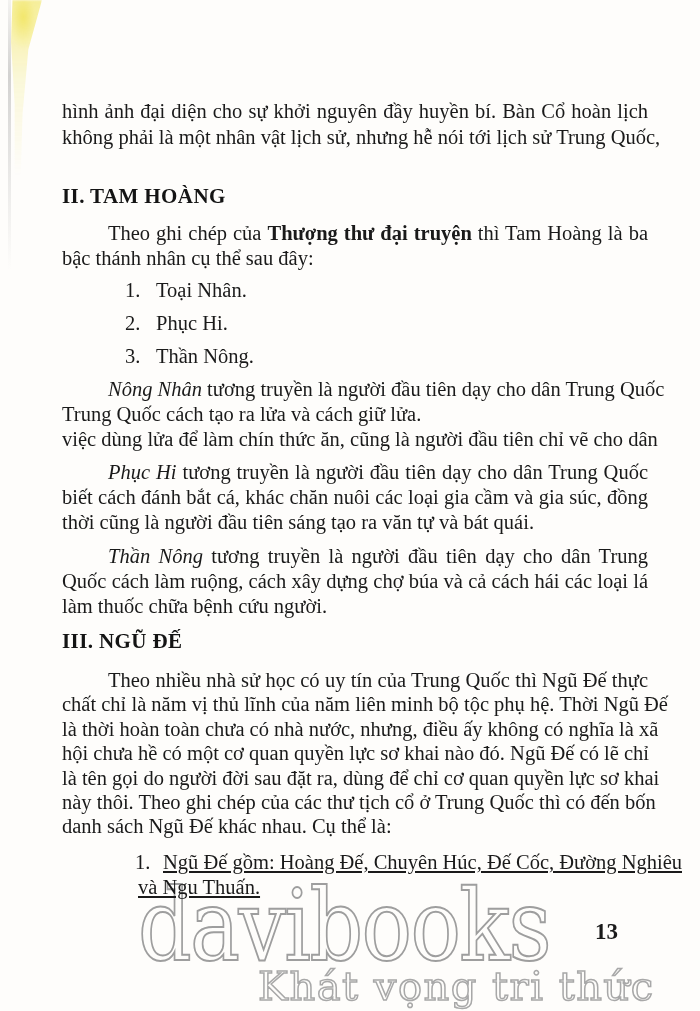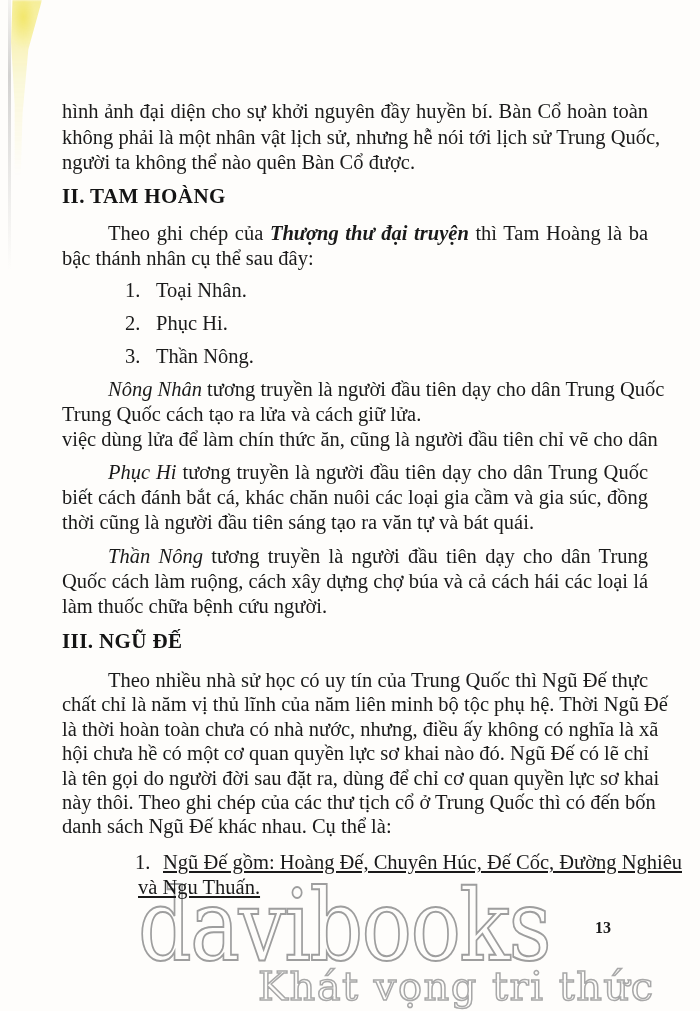--- a/index.html
+++ b/index.html
@@ -31,52 +31,51 @@
   .lh244 .line{line-height:24.4px;}
   h2{position:absolute;left:62px;margin:0;font-size:21px;font-weight:bold;
      letter-spacing:0.4px;line-height:25px;color:#141414;z-index:2;}
   .nlist{left:125px;width:420px;}
   .litem{position:relative;padding-left:31px;line-height:33px;}
   .lnum{position:absolute;left:0;}
   .l2 .l2num{position:absolute;left:73px;top:0;line-height:25px;}
   .l2 .l2lines{padding-left:76px;text-decoration:underline;}
   .l2 .line:first-child{text-indent:25px;}
   .s-i{font-style:italic;}
-  .s-bi{font-style:italic;font-weight:bold;}
+  .s-bi{font-weight:bold;}
   
   .wm-brand{
     position:absolute;left:138px;top:876px;z-index:1;
     font-family:"DejaVu Serif",serif;font-size:100px;line-height:1;
     color:transparent;-webkit-text-stroke:2px #9e9e9e;
     letter-spacing:-2px;transform:scaleX(0.84);transform-origin:left top;
     white-space:nowrap;
   }
   .wm-tagline{
     position:absolute;left:258px;top:966px;z-index:1;
     font-family:"DejaVu Serif",serif;font-size:40px;line-height:1;
     color:transparent;-webkit-text-stroke:1.5px #a8a8a8;
     letter-spacing:1.5px;white-space:nowrap;
   }
-  .pagenum{position:absolute;left:595px;top:919px;font-size:16px;font-weight:700;z-index:2;}
+  .pagenum{position:absolute;left:595px;top:919px;font-size:23px;font-weight:700;z-index:2;}
 </style>
 </head>
 <body>
 
 <div class="doc">
 
   <div class="yellow-blob"></div>
   <div class="gutter-shadow"></div>
 
   <div class="wm-brand">davibooks</div>
   <div class="wm-tagline">Khát vọng tri thức</div>
 
   <div class="b lh255" style="top:99px">
-      <div class="line"><span>hình ảnh đại diện cho sự khởi nguyên đầy huyền bí. Bàn Cổ hoàn toàn</span></div>
+      <div class="line"><span>hình ảnh đại diện cho sự khởi nguyên đầy huyền bí. Bàn Cổ hoàn lịch</span></div>
       <div class="line"><span>không phải là một nhân vật lịch sử, nhưng hễ nói tới lịch sử Trung Quốc,</span></div>
-      <div class="line last"><span>người ta không thể nào quên Bàn Cổ được.</span></div>
     </div>
 
   <h2 style="top:184px">II. TAM HOÀNG</h2>
 
   <div class="b" style="top:221px">
       <div class="line ind"><span>Theo ghi chép của </span><span class="s-bi">Thượng thư đại truyện</span><span> thì Tam Hoàng là ba</span></div>
       <div class="line last"><span>bậc thánh nhân cụ thể sau đây:</span></div>
     </div>
 
   <div class="b nlist" style="top:274px">

